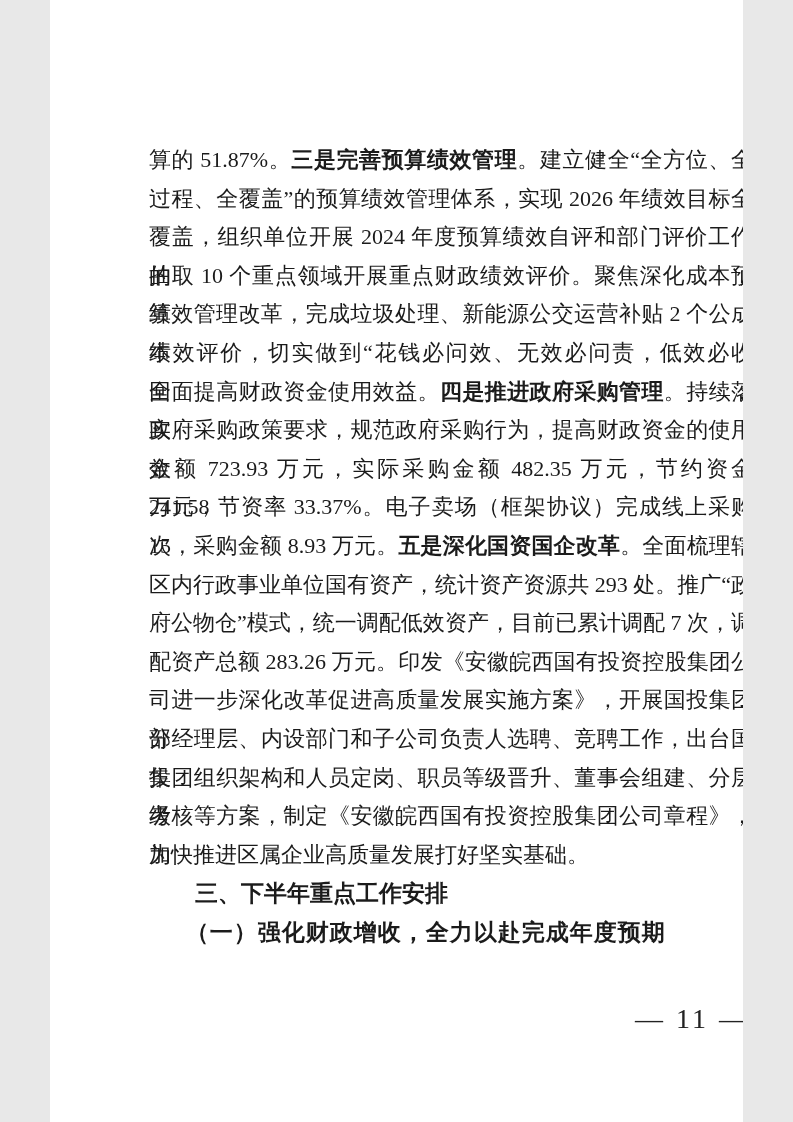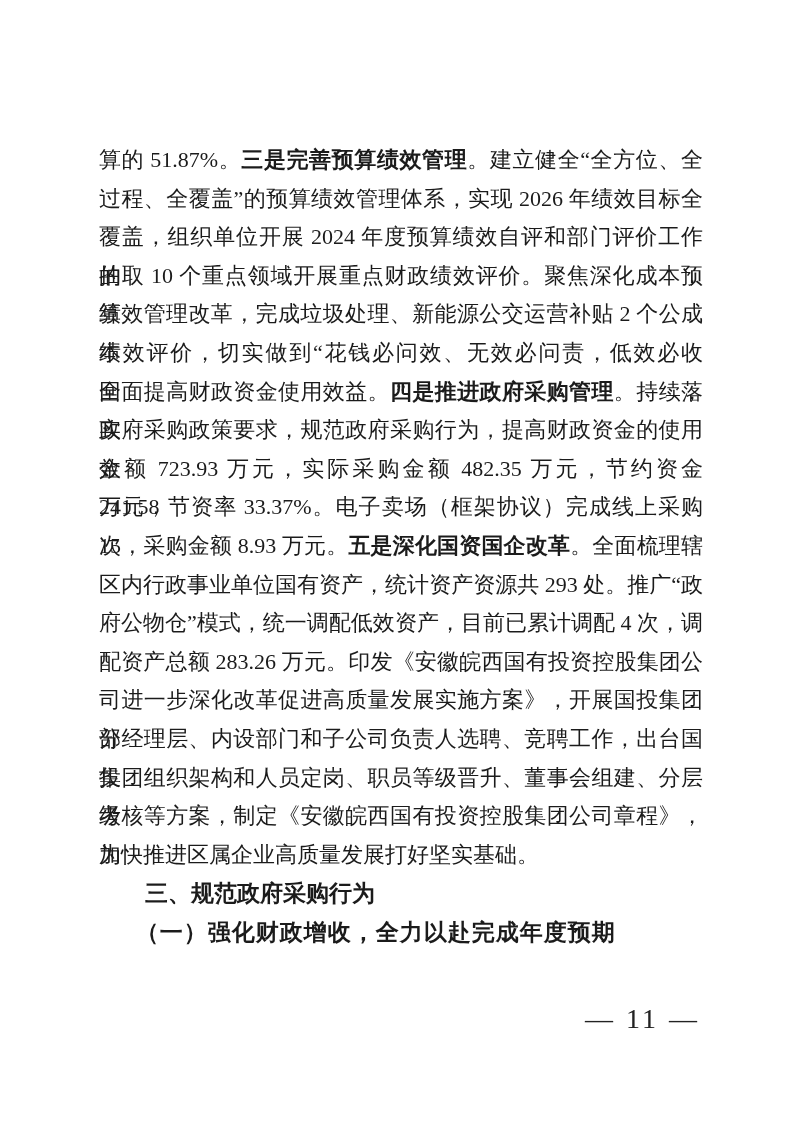--- a/index.html
+++ b/index.html
@@ -2,21 +2,21 @@
 <html lang="zh"><head>
 <meta charset="utf-8">
 <style>
   html, body {
     margin: 0;
     padding: 0;
     background: #e8e8e8;
   }
   .page {
     position: relative;
-    width: 793px;
+    width: 693px;
     height: 1122px;
     margin: 0 auto;
     background: #ffffff;
     overflow: hidden;
     font-family: "Liberation Serif", "DejaVu Serif", serif;
     color: #1b1b1b;
   }
   .text-block {
     position: absolute;
     left: 99px;
@@ -78,24 +78,24 @@
       <div class="line just"><span>覆盖，组织单位开展 2024 年度预算绩效自评和部门评价工作的，</span></div>
       <div class="line just"><span>抽取 10 个重点领域开展重点财政绩效评价。聚焦深化成本预算</span></div>
       <div class="line just"><span>绩效管理改革，完成垃圾处理、新能源公交运营补贴 2 个公成本</span></div>
       <div class="line just"><span>绩效评价，切实做到“花钱必问效、无效必问责，低效必收回”，</span></div>
       <div class="line just"><span>全面提高财政资金使用效益。</span><span class="b">四是推进政府采购管理</span><span>。持续落实</span></div>
       <div class="line just"><span>政府采购政策要求，规范政府采购行为，提高财政资金的使用效</span></div>
       <div class="line just"><span>金额 723.93 万元，实际采购金额 482.35 万元，节约资金 241.58</span></div>
       <div class="line just"><span>万元，节资率 33.37%。电子卖场（框架协议）完成线上采购 15</span></div>
       <div class="line just"><span>次，采购金额 8.93 万元。</span><span class="b">五是深化国资国企改革</span><span>。全面梳理辖</span></div>
       <div class="line just"><span>区内行政事业单位国有资产，统计资产资源共 293 处。推广“政</span></div>
-      <div class="line just"><span>府公物仓”模式，统一调配低效资产，目前已累计调配 4 次，调</span></div>
+      <div class="line just"><span>府公物仓”模式，统一调配低效资产，目前已累计调配 7 次，调</span></div>
       <div class="line just"><span>配资产总额 283.26 万元。印发《安徽皖西国有投资控股集团公</span></div>
       <div class="line just"><span>司进一步深化改革促进高质量发展实施方案》，开展国投集团部</span></div>
       <div class="line just"><span>分经理层、内设部门和子公司负责人选聘、竞聘工作，出台国投</span></div>
       <div class="line just"><span>集团组织架构和人员定岗、职员等级晋升、董事会组建、分层级</span></div>
       <div class="line just"><span>考核等方案，制定《安徽皖西国有投资控股集团公司章程》，为</span></div>
       <div class="line para-end"><span>加快推进区属企业高质量发展打好坚实基础。</span></div>
-      <div class="line heading"><span class="b">三、规范政府采购行为</span></div>
+      <div class="line heading"><span class="b">三、下半年重点工作安排</span></div>
       <div class="line subheading"><span class="b">（一）强化财政增收，全力以赴完成年度预期</span></div>
     </div>
   <div class="page-number">— 11 —</div>
 </div>
 
 </body></html>

